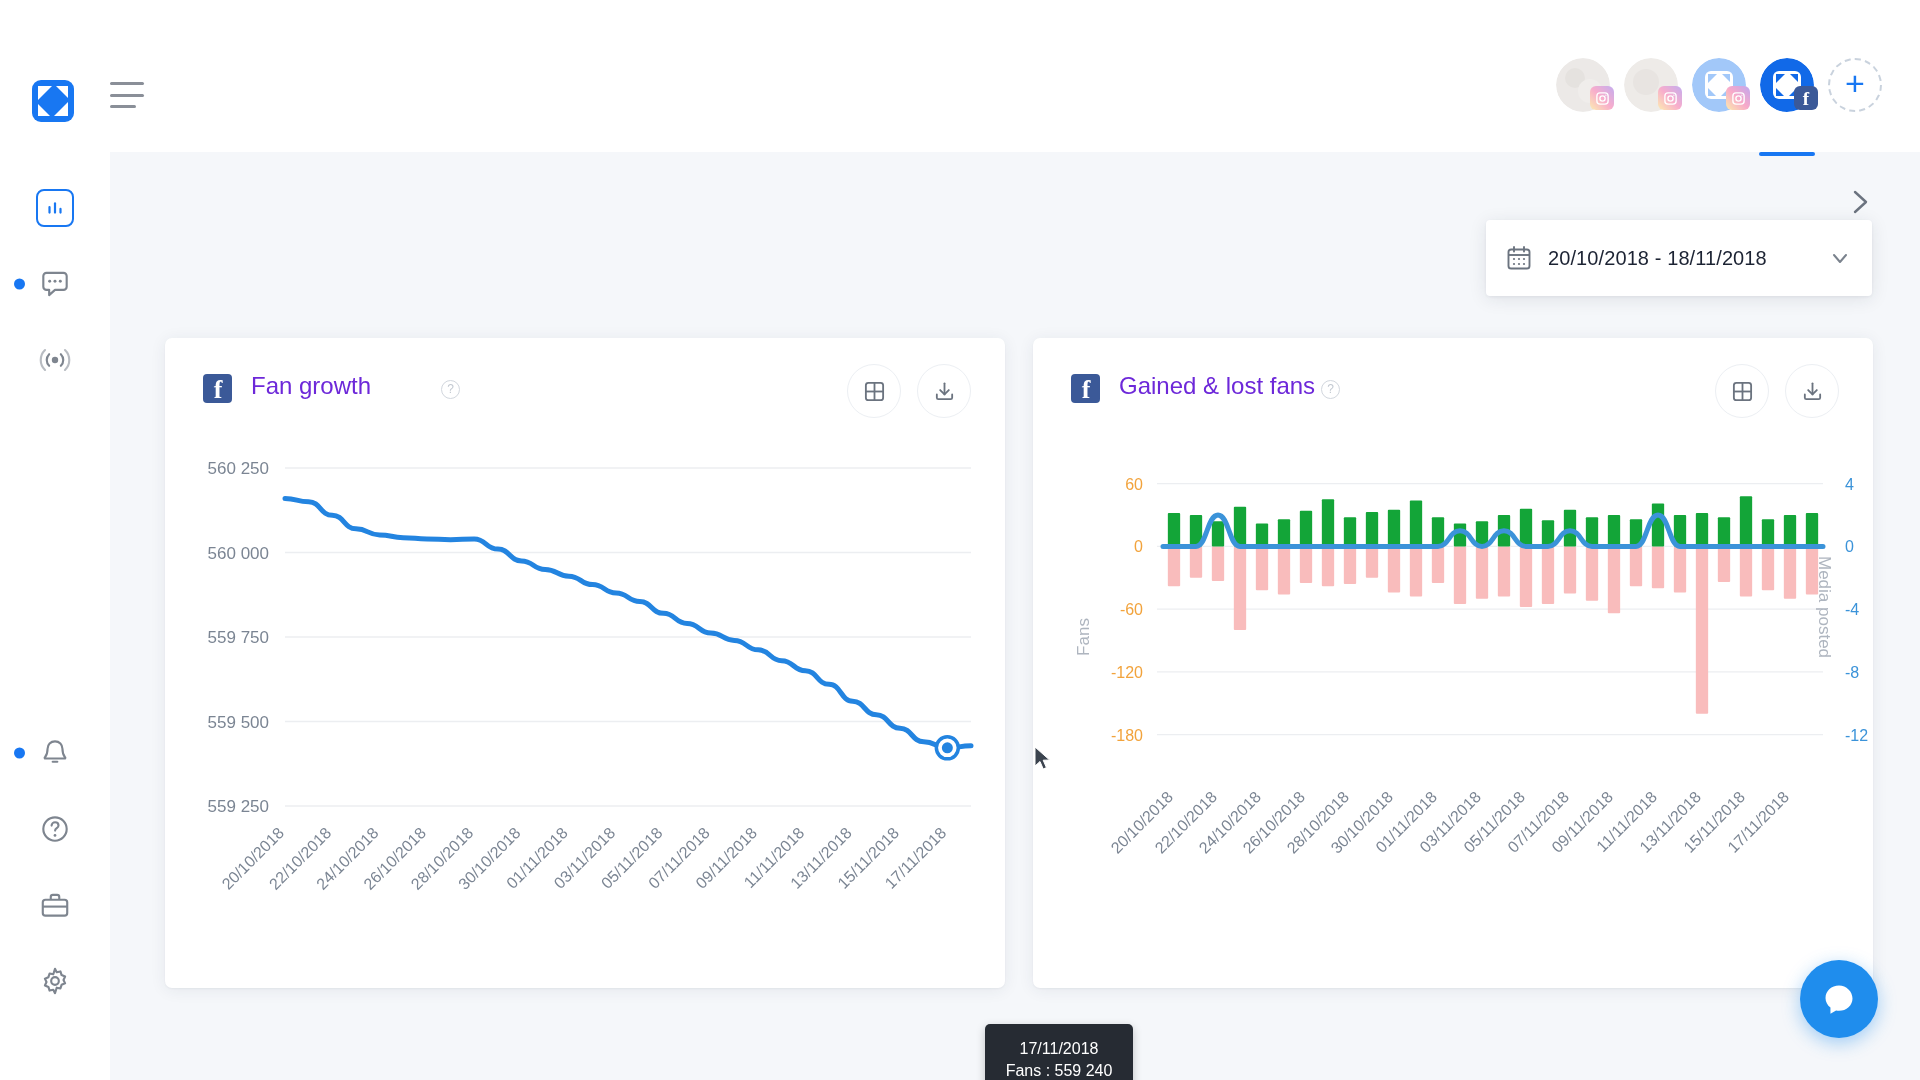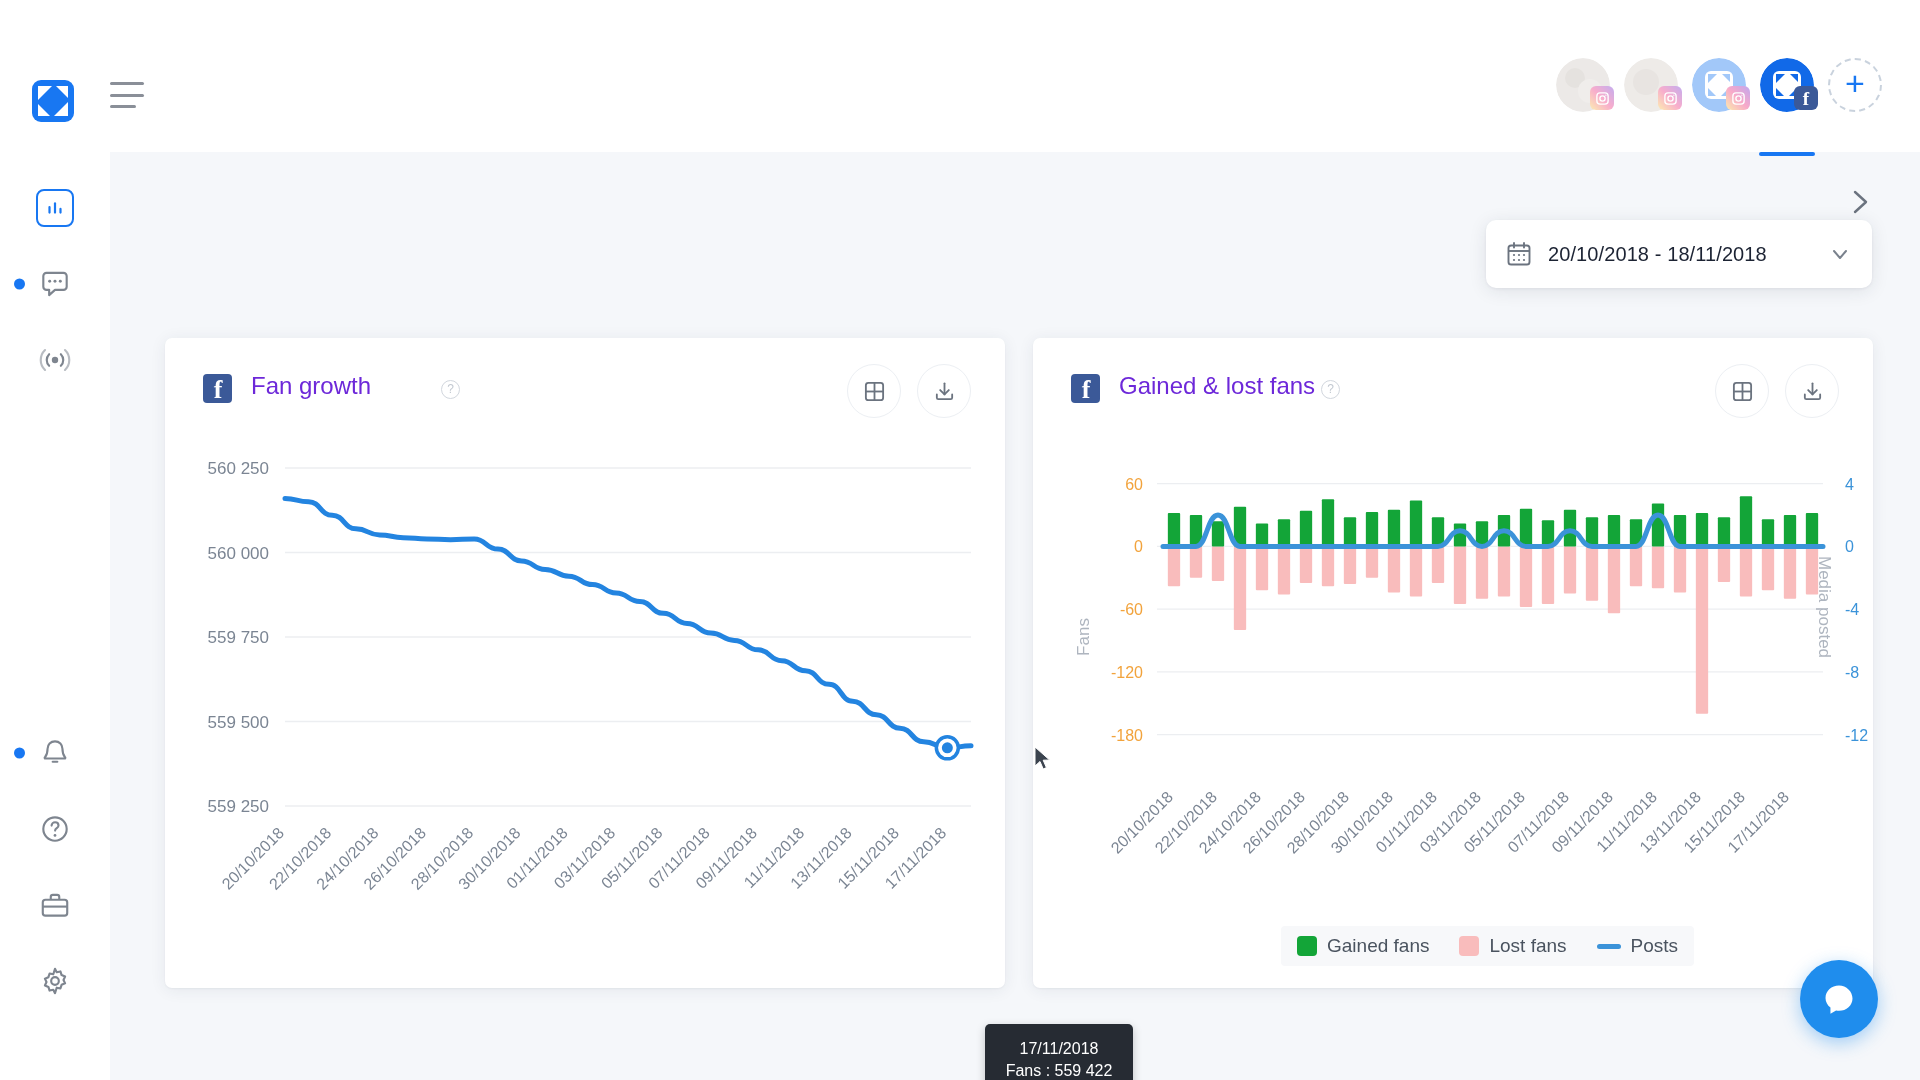--- a/index.html
+++ b/index.html
@@ -77,22 +77,22 @@
   
   .body {
     position: absolute; left: 110px; top: 152px; right: 0; bottom: 0;
     background: #f5f7fa; overflow: hidden;
   }
   .next-chevron {
     position: absolute; right: 42px; top: 32px; width: 36px; height: 36px;
     cursor: pointer; z-index: 6;
   }
   .datepicker {
-    position: absolute; right: 48px; top: 68px; width: 386px; height: 68px;
-    background: #ffffff; border-radius: 10px;
+    position: absolute; right: 48px; top: 68px; width: 386px; height: 76px;
+    background: #ffffff; border-radius: 4px;
     box-shadow: 0 3px 18px rgba(30,40,60,.10), 0 1px 3px rgba(30,40,60,.06);
     display: flex; align-items: center; padding: 0 20px; gap: 16px; cursor: pointer;
     z-index: 7;
   }
   .dp-text { font-size: 20px; color:#1c2333; letter-spacing:.1px; white-space:nowrap; }
   .dp-caret { margin-left:auto; }
 
   .page-title {
     position: absolute; left: 82px; top: 258px;
     font-size: 31px; font-weight: 700; color:#16202e; letter-spacing:.2px;
@@ -416,21 +416,21 @@
             <text x="593.1034482758621" y="398" class="xtick" text-anchor="end" transform="rotate(-45 593.1034482758621 398)">09/11/2018</text>
             <text x="640.4137931034483" y="398" class="xtick" text-anchor="end" transform="rotate(-45 640.4137931034483 398)">11/11/2018</text>
             <text x="687.7241379310344" y="398" class="xtick" text-anchor="end" transform="rotate(-45 687.7241379310344 398)">13/11/2018</text>
             <text x="735.0344827586207" y="398" class="xtick" text-anchor="end" transform="rotate(-45 735.0344827586207 398)">15/11/2018</text>
             <text x="782.344827586207" y="398" class="xtick" text-anchor="end" transform="rotate(-45 782.344827586207 398)">17/11/2018</text>
           </svg>
       </div>
 
       <div class="tooltip">
         <div>17/11/2018</div>
-        <div>Fans : 559 422</div>
+        <div>Fans : 559 240</div>
       </div>
     </section>
 
     <section class="card card-right">
       <div class="card-head">
         <span class="fb-badge">f</span>
         <span class="card-title">Gained &amp; lost fans</span>
         <span class="help-ico" style="left:288px;">?</span>
         <div class="head-btns">
           <div class="round-btn">
@@ -541,34 +541,20 @@
             <text x="493" y="362" class="xtick" text-anchor="end" transform="rotate(-45 493 362)">05/11/2018</text>
             <text x="537" y="362" class="xtick" text-anchor="end" transform="rotate(-45 537 362)">07/11/2018</text>
             <text x="581" y="362" class="xtick" text-anchor="end" transform="rotate(-45 581 362)">09/11/2018</text>
             <text x="625" y="362" class="xtick" text-anchor="end" transform="rotate(-45 625 362)">11/11/2018</text>
             <text x="669" y="362" class="xtick" text-anchor="end" transform="rotate(-45 669 362)">13/11/2018</text>
             <text x="713" y="362" class="xtick" text-anchor="end" transform="rotate(-45 713 362)">15/11/2018</text>
             <text x="757" y="362" class="xtick" text-anchor="end" transform="rotate(-45 757 362)">17/11/2018</text>
           </svg>
       </div>
 
-      <div class="legend">
-        <div class="lg-item">
-          <span class="lg-sw" style="background:#13a538"></span>
-          <span class="lg-txt">Gained fans</span>
-        </div>
-        <div class="lg-item">
-          <span class="lg-sw" style="background:#f9bcbc"></span>
-          <span class="lg-txt">Lost fans</span>
-        </div>
-        <div class="lg-item">
-          <span class="lg-line"></span>
-          <span class="lg-txt">Posts</span>
-        </div>
-      </div>
     </section>
 
     <svg class="cursor-arrow" width="18" height="26" viewBox="0 0 18 26">
       <path d="M1 1 L1 20 L6 15.5 L9.2 23 L12.4 21.6 L9.2 14.2 L15.6 14 Z" fill="#3c444f" stroke="#fff" stroke-width="1"></path>
     </svg>
   </main>
 
   <div class="chat-bubble">
     <svg viewBox="0 0 32 32" width="36" height="36" fill="#fff">
       <path d="M16 4C9.4 4 4 8.9 4 15c0 3.4 1.7 6.5 4.4 8.5V29l5-2.8c.8.2 1.7.3 2.6.3 6.6 0 12-4.9 12-11S22.6 4 16 4z"></path>

